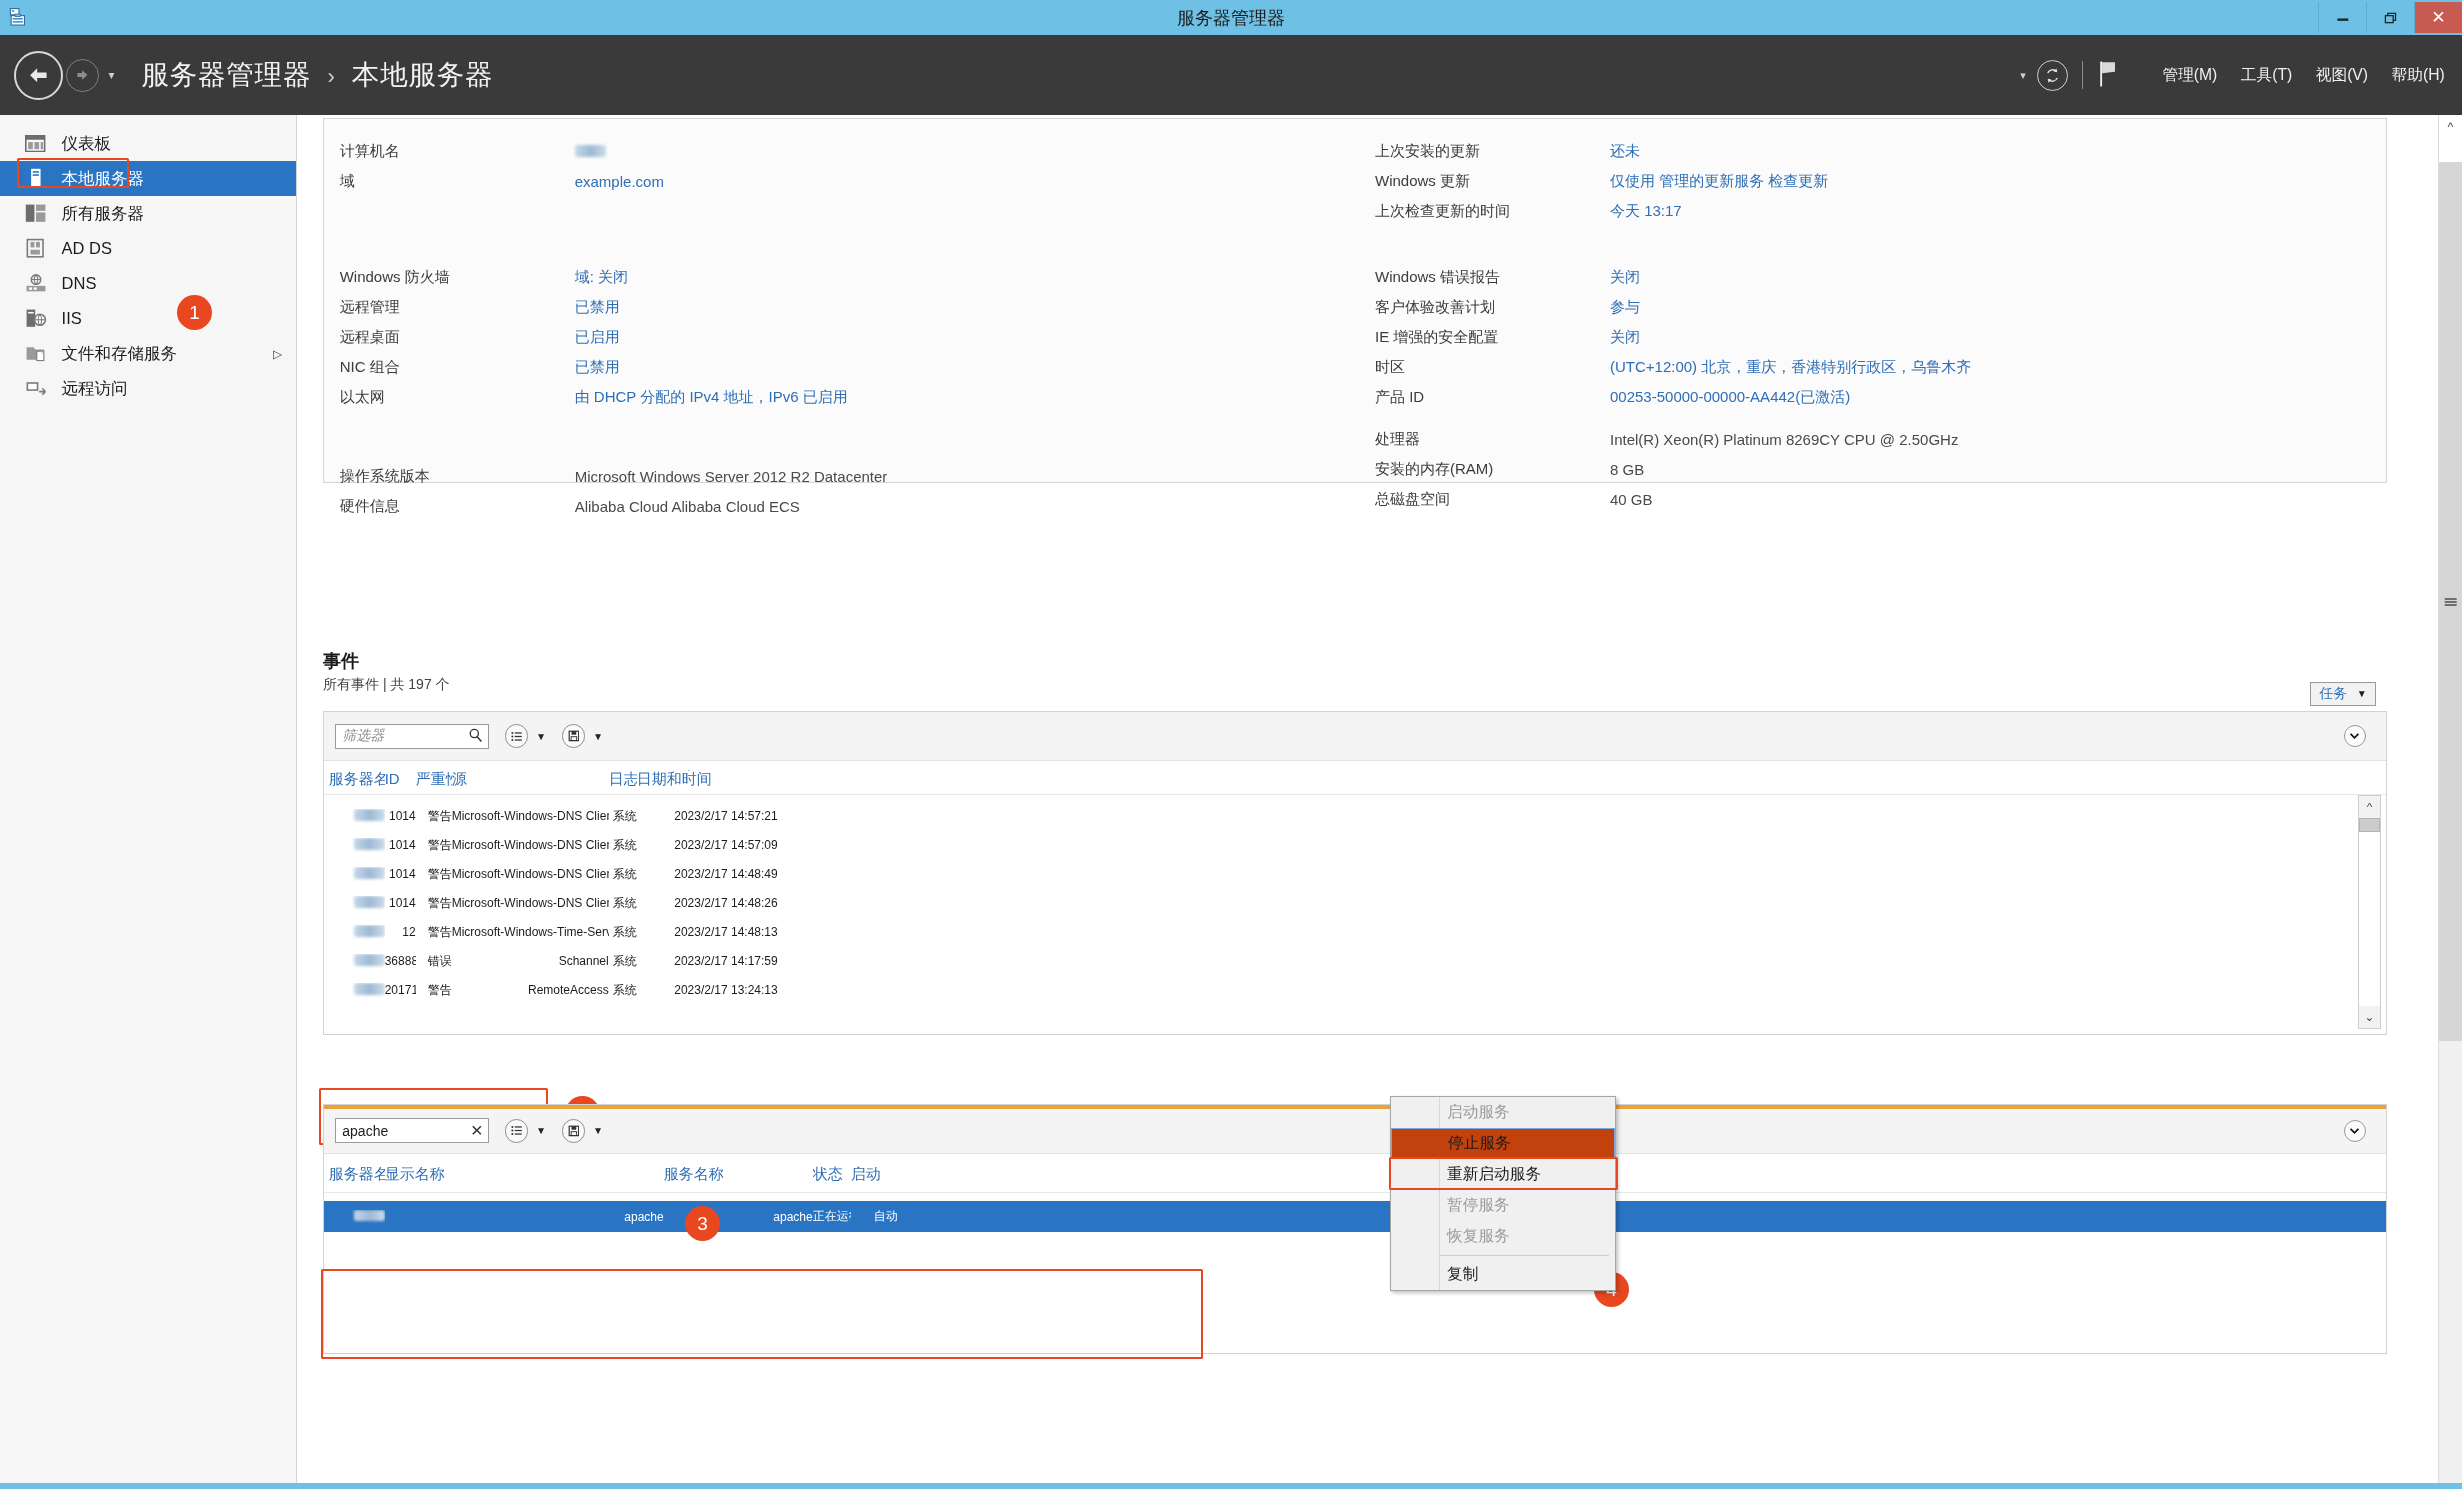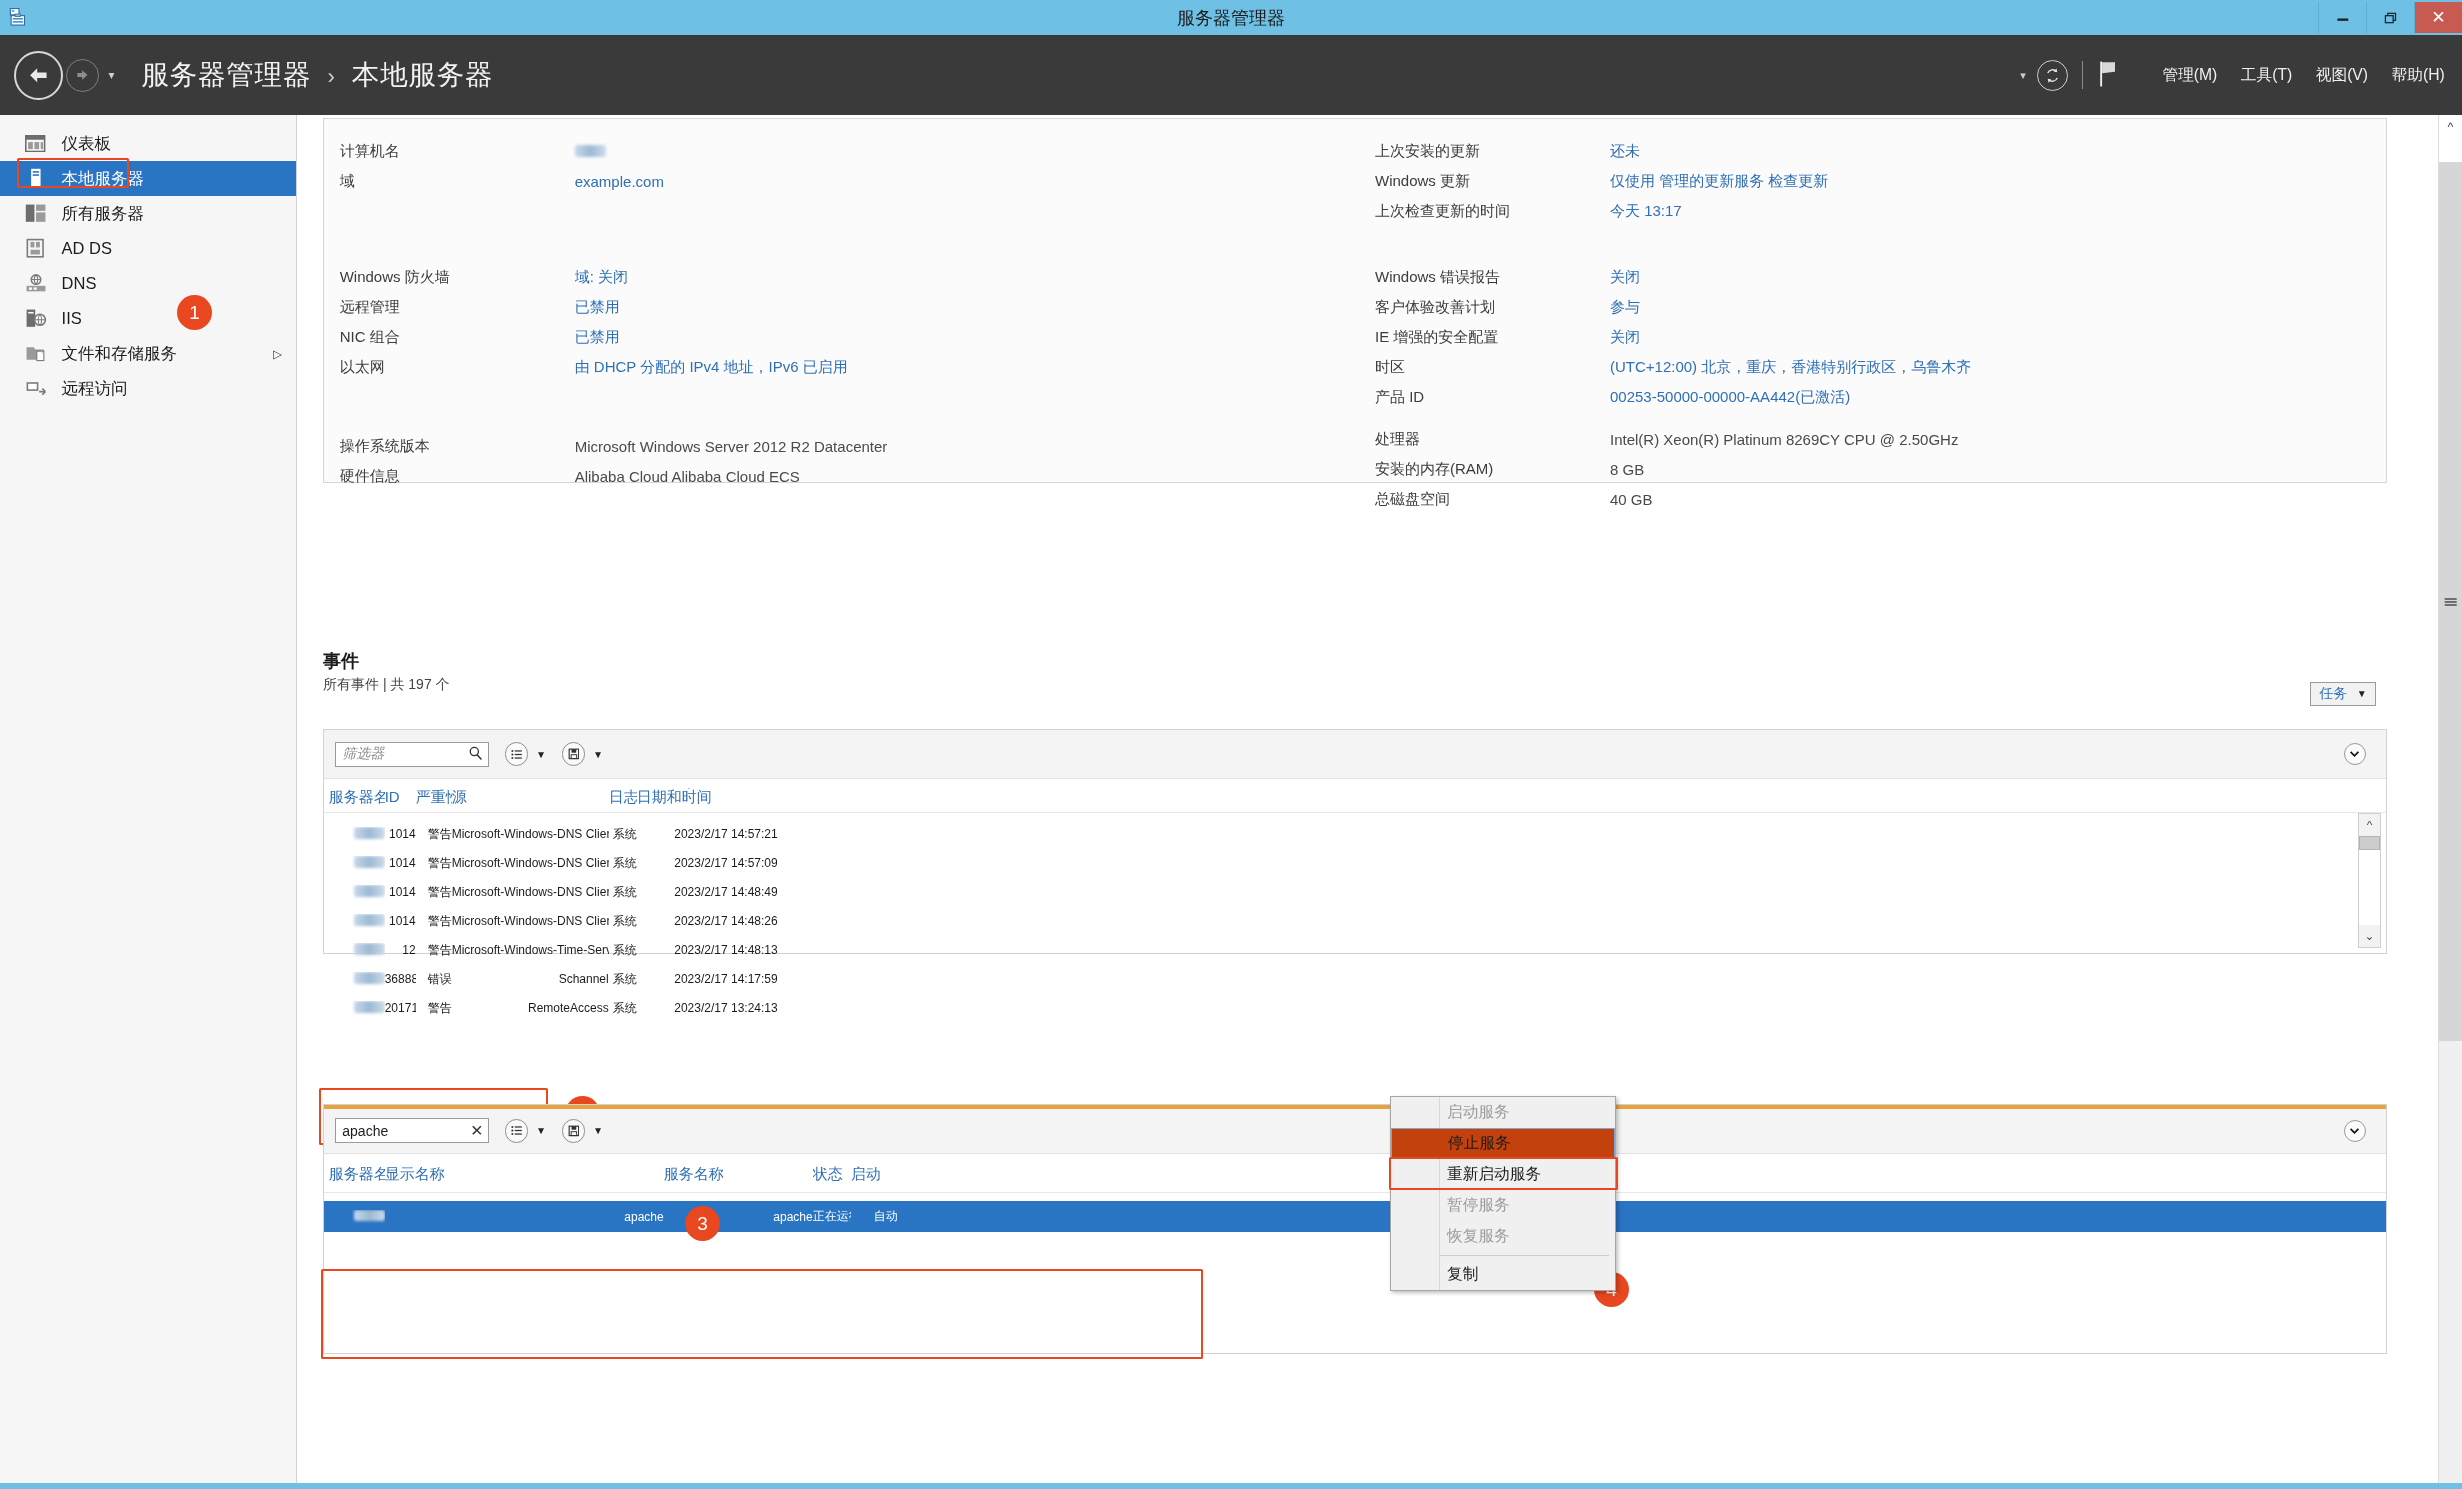--- a/index.html
+++ b/index.html
@@ -403,20 +403,24 @@
 
         <div class="prop-row">
           <span class="prop-label">Windows 防火墙</span>
           <span class="prop-value">域: 关闭</span>
         </div>
         <div class="prop-row">
           <span class="prop-label">远程管理</span>
           <span class="prop-value">已禁用</span>
         </div>
         <div class="prop-row">
+          <span class="prop-label">远程桌面</span>
+          <span class="prop-value">已启用</span>
+        </div>
+        <div class="prop-row">
           <span class="prop-label">NIC 组合</span>
           <span class="prop-value">已禁用</span>
         </div>
         <div class="prop-row">
           <span class="prop-label">以太网</span>
           <span class="prop-value">由 DHCP 分配的 IPv4 地址，IPv6 已启用</span>
         </div>
 
         <div style="height:49px"></div>
 
@@ -486,21 +490,21 @@
 
     <div style="position:absolute; left:26px; top:534px;">
       <div class="sec-title">事件</div>
       <div class="sec-sub">所有事件 | 共 197 个</div>
     </div>
     <div class="tasks-btn" style="left:2013px; top:567px;">
       <span>任务</span>
       <span class="cr">▼</span>
     </div>
 
-    <div class="panel" style="left:26px; top:614px; width:2064px; height:225px;">
+    <div class="panel" style="left:26px; top:596px; width:2064px; height:324px;">
       <div class="panel-toolbar">
         <div class="filter-box">
           <span class="ph">筛选器</span>
           <span class="filter-ico">
             <svg width="15" height="15" viewBox="0 0 19 19">
               <circle cx="8" cy="7" r="5.2" fill="none" stroke="#333" stroke-width="1.7"></circle>
               <line x1="11.6" y1="11" x2="17" y2="17" stroke="#333" stroke-width="1.9"></line>
             </svg>
           </span>
         </div>

